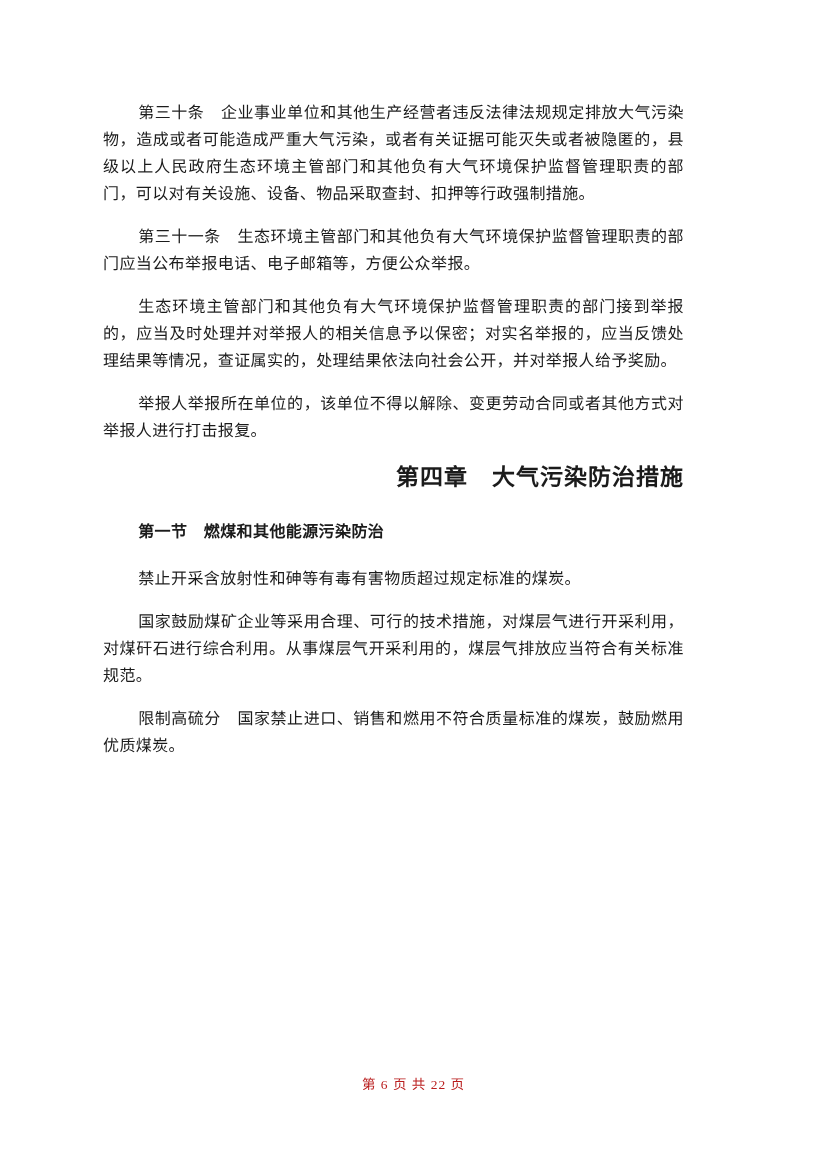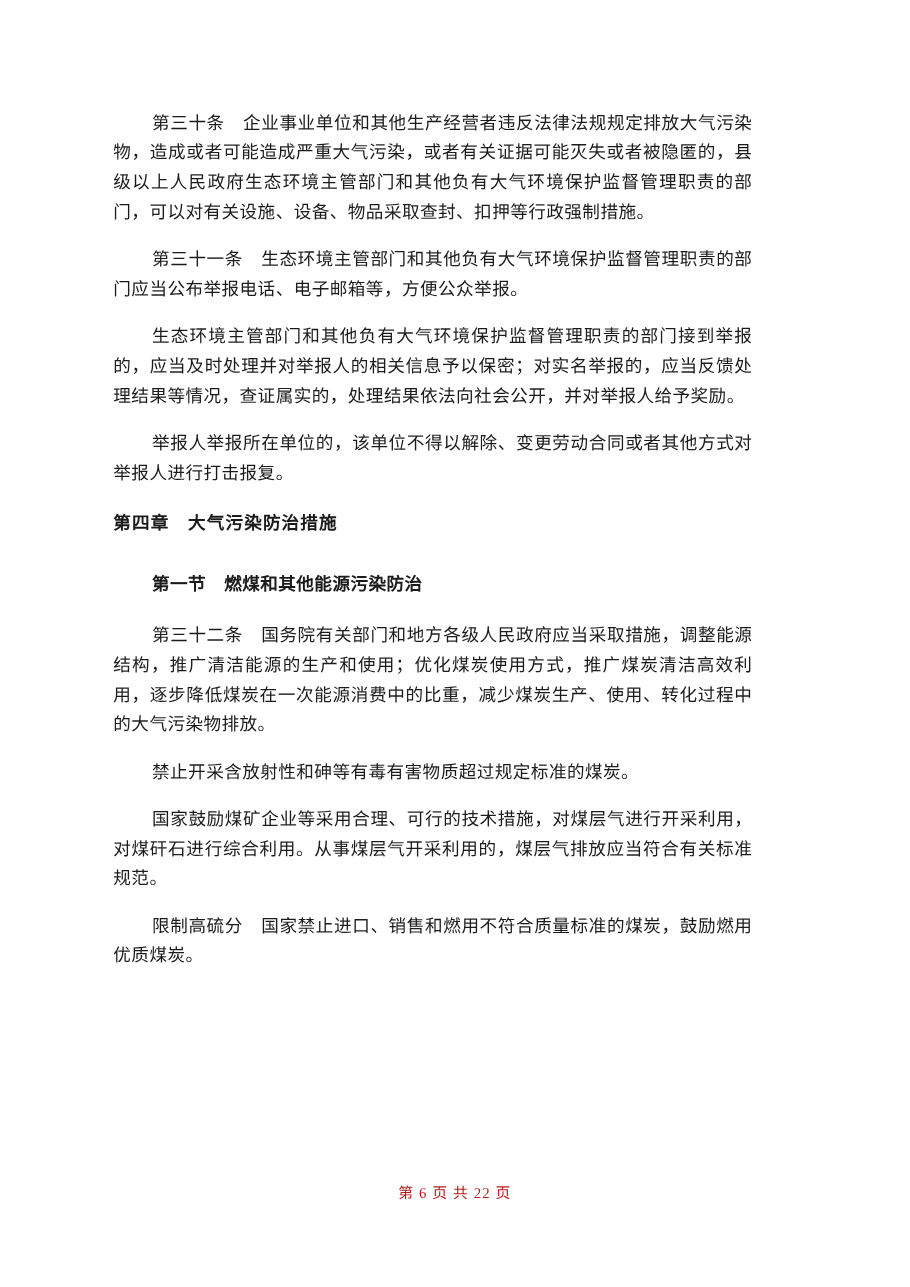--- a/index.html
+++ b/index.html
@@ -24,23 +24,23 @@
     font-size: 16px;
     line-height: 27px;
     text-align: justify;
     text-justify: inter-ideograph;
     text-indent: 2.2em;
     margin: 0 0 16px 0;
     font-family: "Liberation Serif", "DejaVu Serif", serif;
     letter-spacing: 0.4px;
   }
   .chapter-heading {
-    font-size: 16px;
+    font-size: 23px;
     font-weight: bold;
-    text-align: left;
+    text-align: right;
     text-indent: 0;
     line-height: 34px;
     margin: 6px 0 24px 0;
     font-family: "Liberation Sans", "DejaVu Sans", sans-serif;
     letter-spacing: 1px;
   }
   .section-heading {
     font-size: 16px;
     font-weight: bold;
     line-height: 27px;
@@ -72,21 +72,20 @@
   <p class="para">第三十一条　生态环境主管部门和其他负有大气环境保护监督管理职责的部门应当公布举报电话、电子邮箱等，方便公众举报。</p>
 
   <p class="para">生态环境主管部门和其他负有大气环境保护监督管理职责的部门接到举报的，应当及时处理并对举报人的相关信息予以保密；对实名举报的，应当反馈处理结果等情况，查证属实的，处理结果依法向社会公开，并对举报人给予奖励。</p>
 
   <p class="para">举报人举报所在单位的，该单位不得以解除、变更劳动合同或者其他方式对举报人进行打击报复。</p>
 
   <h1 class="chapter-heading">第四章　大气污染防治措施</h1>
 
   <h2 class="section-heading">第一节　燃煤和其他能源污染防治</h2>
 
-  <p class="para">第三十二条　国务院有关部门和地方各级人民政府应当采取措施，调整能源结构，推广清洁能源的生产和使用；优化煤炭使用方式，推广煤炭清洁高效利用，逐步降低煤炭在一次能源消费中的比重，减少煤炭生产、使用、转化过程中的大气污染物排放。</p>
 
 
   <p class="para">禁止开采含放射性和砷等有毒有害物质超过规定标准的煤炭。</p>
 
 
   <p class="para">国家鼓励煤矿企业等采用合理、可行的技术措施，对煤层气进行开采利用，对煤矸石进行综合利用。从事煤层气开采利用的，煤层气排放应当符合有关标准规范。</p>
 
   <p class="para">限制高硫分　国家禁止进口、销售和燃用不符合质量标准的煤炭，鼓励燃用优质煤炭。</p>
 
 

